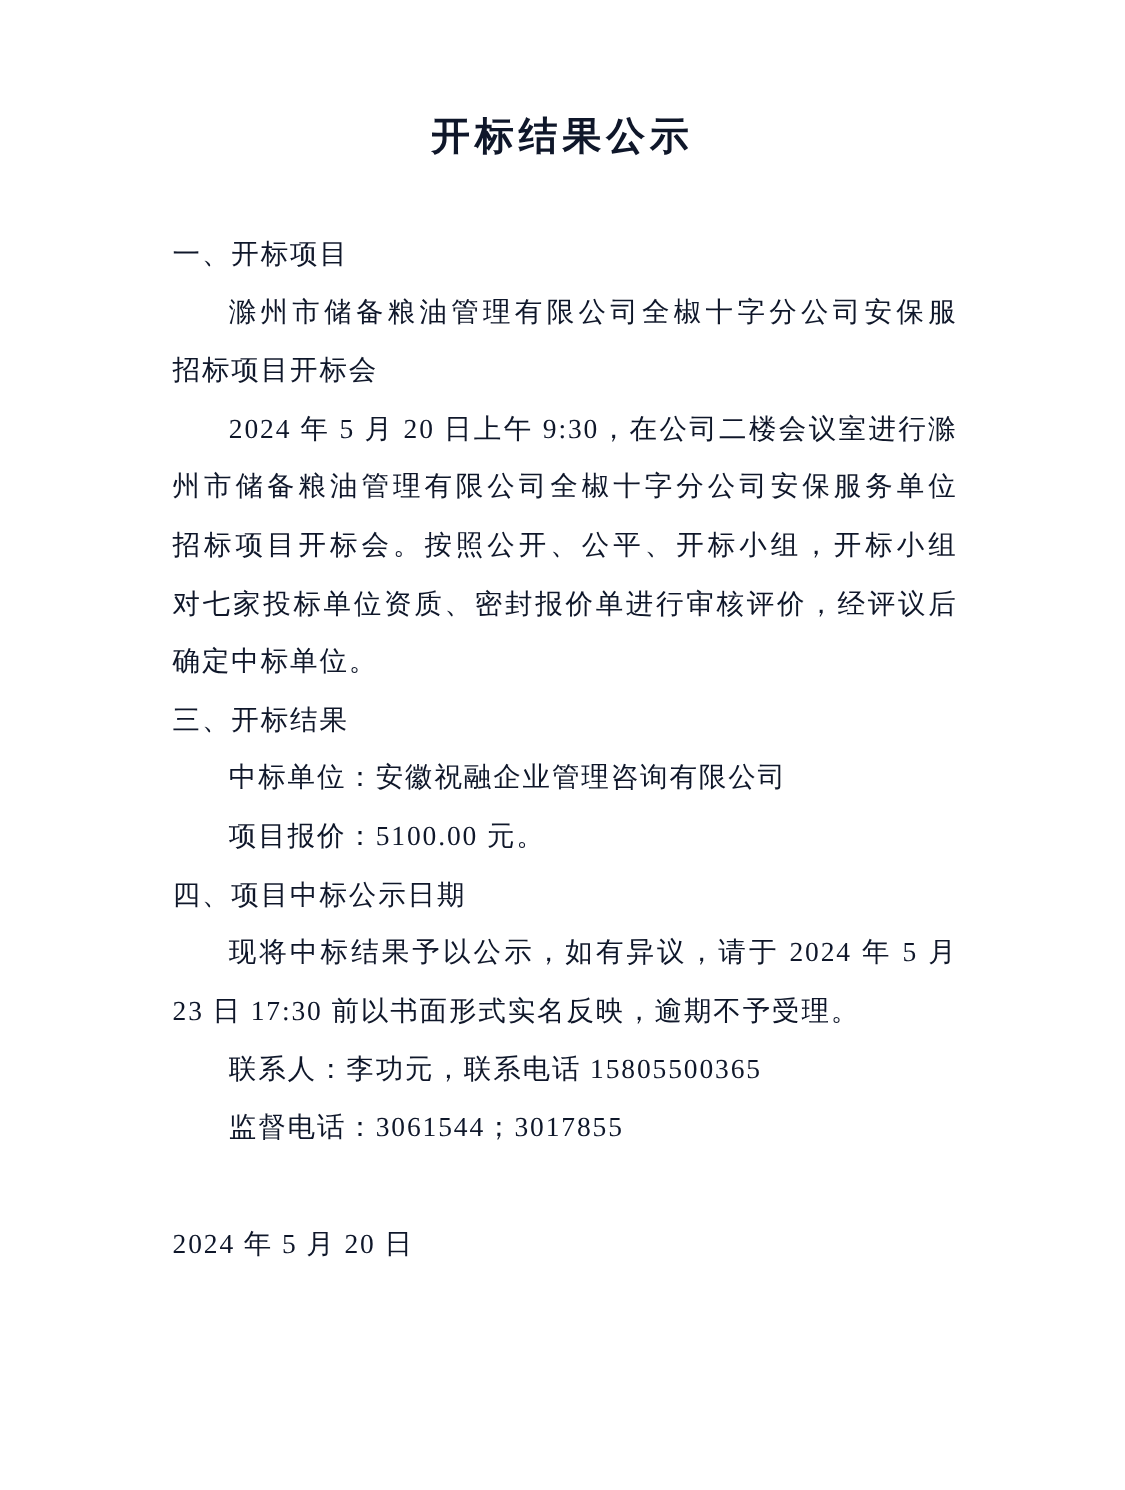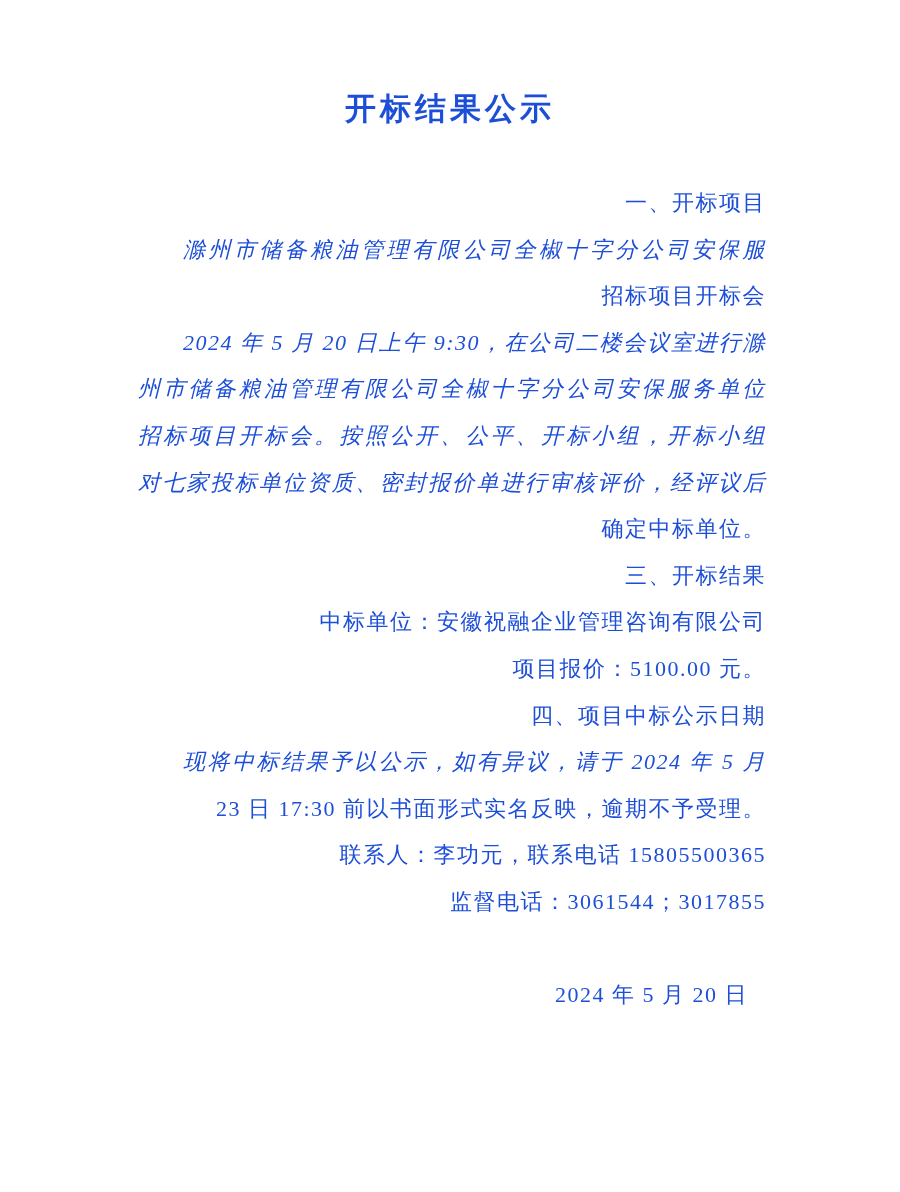--- a/index.html
+++ b/index.html
@@ -2,21 +2,21 @@
 <html><head>
 <meta charset="utf-8">
 <style>
   html, body { margin: 0; padding: 0; }
   body { background: #ffffff; }
   .page {
     position: relative;
     width: 900px;
     height: 1192px;
     background: #ffffff;
-    color: #1d4ed8;
+    color: #0f172a;
     font-family: "Liberation Serif", "DejaVu Serif", serif;
     overflow: hidden;
   }
   .doc-title {
     position: absolute;
     top: 87px;
     left: 0;
     width: 100%;
     margin: 0;
     text-align: center;
@@ -30,29 +30,27 @@
     top: 180px;
     left: 138px;
     width: 628px;
     font-size: 22px;
   }
   .line {
     line-height: 46.6px;
     height: 46.6px;
     letter-spacing: 1.5px;
     white-space: nowrap;
-    text-align: right;
   }
   .indent { text-indent: 45px; }
   .stretch {
     white-space: normal;
     text-align: justify;
     text-align-last: justify;
     text-justify: inter-character;
-    font-style: italic;
   }
   .spacer { height: 46.6px; }
   .sign-date {
     padding-right: 18px;
   }
 </style>
 </head>
 <body>
 
 <div class="page">

